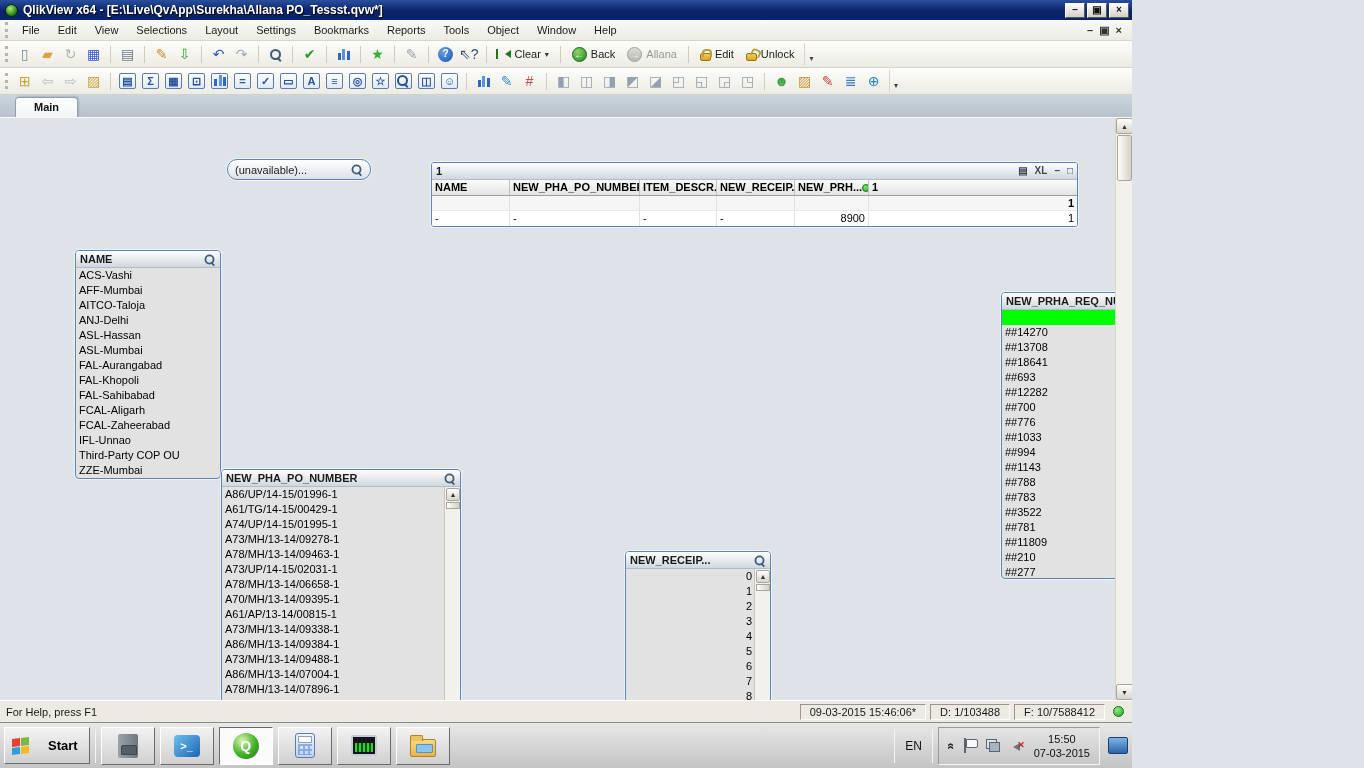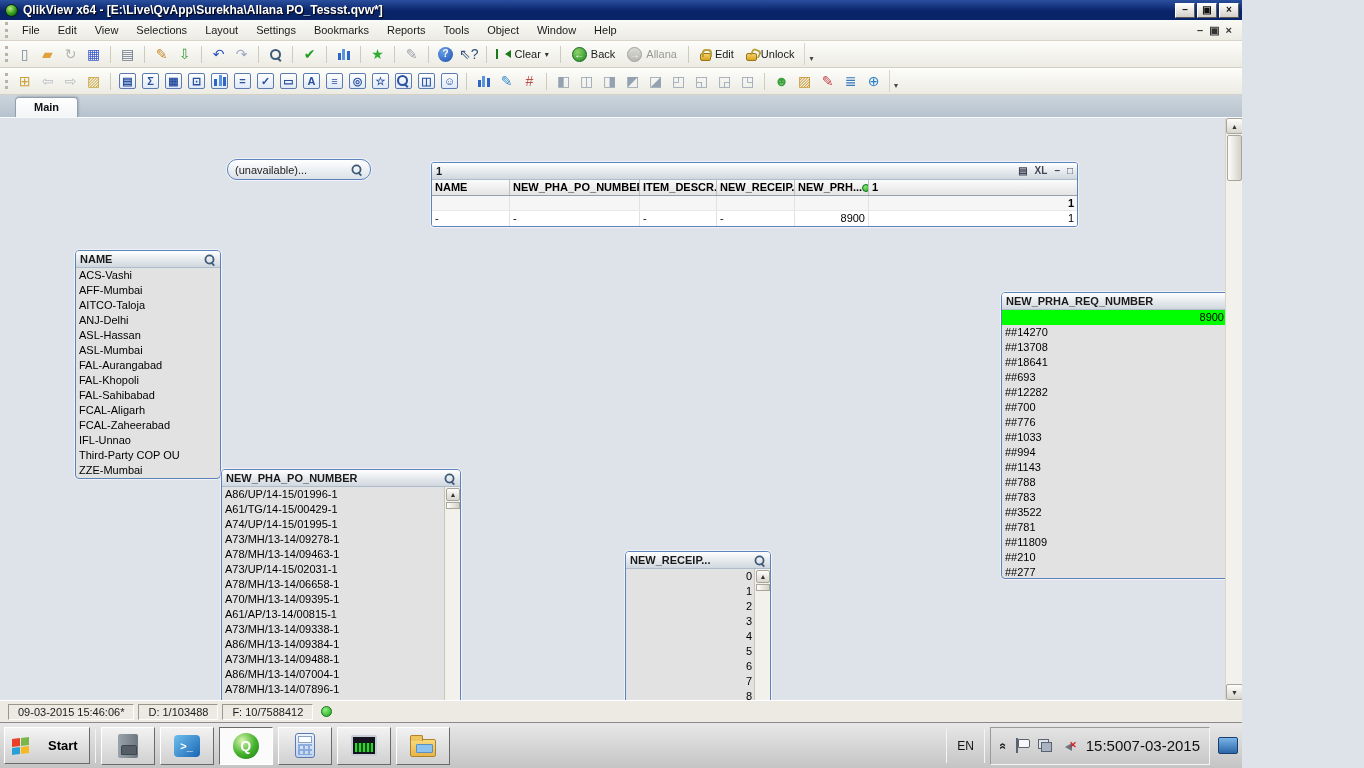--- a/index.html
+++ b/index.html
@@ -1,18 +1,18 @@
 <!DOCTYPE html>
 <html><head>
 <meta charset="utf-8">
 <style>
   * { box-sizing: border-box; margin: 0; padding: 0; }
   html,body { width: 1364px; height: 768px; overflow: hidden; }
   body { font-family: "Liberation Sans", sans-serif; font-size: 11px; background: #dde3e8; }
-  .window { position: relative; width: 1242px; height: 768px; display: flex; flex-direction: column; }
+  .window { position: relative; width: 1132px; height: 768px; display: flex; flex-direction: column; }
 
   
   .titlebar { height: 20px; background: linear-gradient(#2a4f9e, #0a246a 55%, #0a246a); display: flex; align-items: center; padding: 0 3px; color: #fff; flex: none; }
   .qv-logo { width: 13px; height: 13px; border-radius: 50%; background: radial-gradient(circle at 38% 32%, #b8e87a, #2f9a1e 55%, #0a3d0c); border: 1px solid #062806; margin: 0 5px 0 2px; flex: none; }
   .title-text { font-weight: bold; font-size: 12px; white-space: nowrap; text-shadow: 1px 1px 1px #000; }
   .win-btns { margin-left: auto; display: flex; gap: 2px; }
   .wbtn { width: 20px; height: 15px; background: linear-gradient(#fdfdfb,#d4d0c8); border: 1px solid; border-color: #fff #5a5a52 #5a5a52 #fff; font-size: 10px; line-height: 12px; text-align: center; color: #111; font-weight: bold; }
 
   
   .menubar { height: 21px; background: linear-gradient(#fafaf6,#ecebe3); border-bottom: 1px solid #d8d5c8; display: flex; align-items: center; padding: 0 2px; flex: none; }
@@ -127,21 +127,21 @@
   .traypanel { display: flex; align-items: center; gap: 9px; border: 1px solid; border-color: #9a9a9a #f4f4f4 #f4f4f4 #9a9a9a; height: 38px; padding: 0 9px; }
   .chev { display: inline-block; transform: rotate(90deg); font-size: 12px; color: #222; font-weight: bold; }
   .flag-ic { width: 13px; height: 15px; border-left: 2px solid #5a6470; position: relative; }
   .flag-ic::before { content: ''; position: absolute; left: 0; top: 1px; width: 10px; height: 7px; background: #f8f8f8; border: 1px solid #5a6470; border-radius: 0 2px 2px 0; }
   .net-ic { width: 14px; height: 13px; position: relative; }
   .net-ic::before { content: ''; position: absolute; left: 0; top: 0; width: 9px; height: 8px; border: 1px solid #5a6470; background: #dfe4ea; }
   .net-ic::after { content: ''; position: absolute; right: 0; bottom: 0; width: 9px; height: 8px; border: 1px solid #5a6470; background: #aab4c0; }
   .mute-ic { position: relative; width: 16px; height: 14px; }
   .mute-ic::before { content: ''; position: absolute; left: 0; top: 4px; width: 0; height: 0; border: 4px solid transparent; border-right: 7px solid #6a7480; }
   .mute-ic::after { content: '✕'; position: absolute; right: 0; top: 1px; font-size: 9px; font-weight: bold; color: #d42020; }
-  .clock { display: flex; flex-direction: row; align-items: center; justify-content: center; font-size: 15px; line-height: 14px; color: #111; }
+  .clock { display: flex; flex-direction: column; align-items: center; justify-content: center; font-size: 11px; line-height: 14px; color: #111; }
   .showdesk { width: 20px; height: 17px; background: linear-gradient(#7ab4e8,#2a66a8); border: 1px solid #1a4070; border-radius: 2px; margin-left: 3px; }
 </style>
 </head>
 <body>
 
 <div class="window">
 
   <div class="titlebar">
     <span class="qv-logo"></span>
     <span class="title-text">QlikView x64 - [E:\Live\QvApp\Surekha\Allana PO_Tessst.qvw*]</span>
@@ -544,20 +544,21 @@
     </div>
 
     <div class="vscroll">
       <span class="sbtn">▲</span>
       <span class="vthumb"></span>
       <span class="sbtn down">▼</span>
     </div>
   </div>
 
   <div class="statusbar">
+    <span class="status-help">For Help, press F1</span>
     <span class="spanel">09-03-2015 15:46:06*</span>
     <span class="spanel">D: 1/103488</span>
     <span class="spanel">F: 10/7588412</span>
     <span class="led"></span>
   </div>
 
   <div class="taskbar">
     <button class="startbtn">
       <span class="winflag">
           <span></span>

